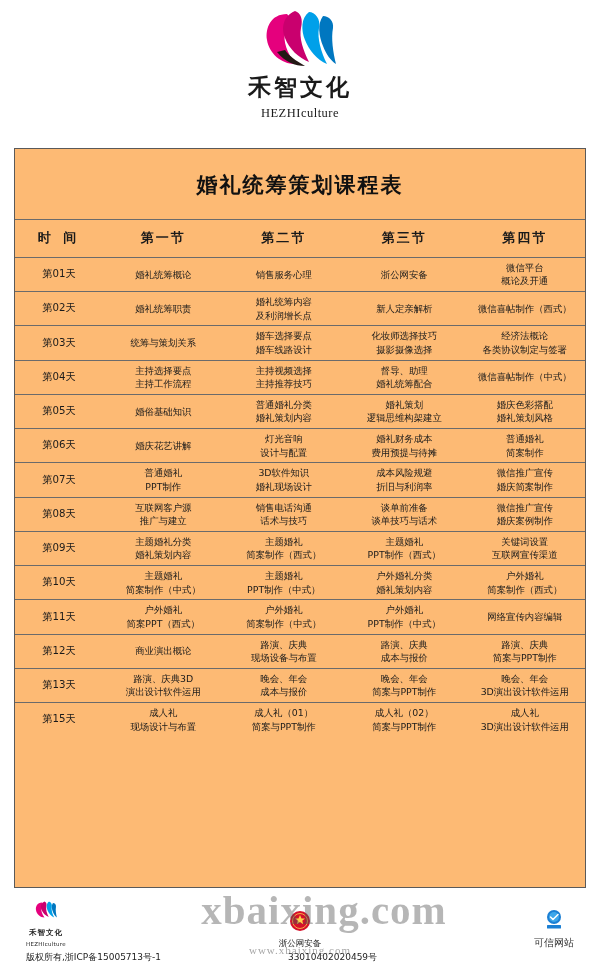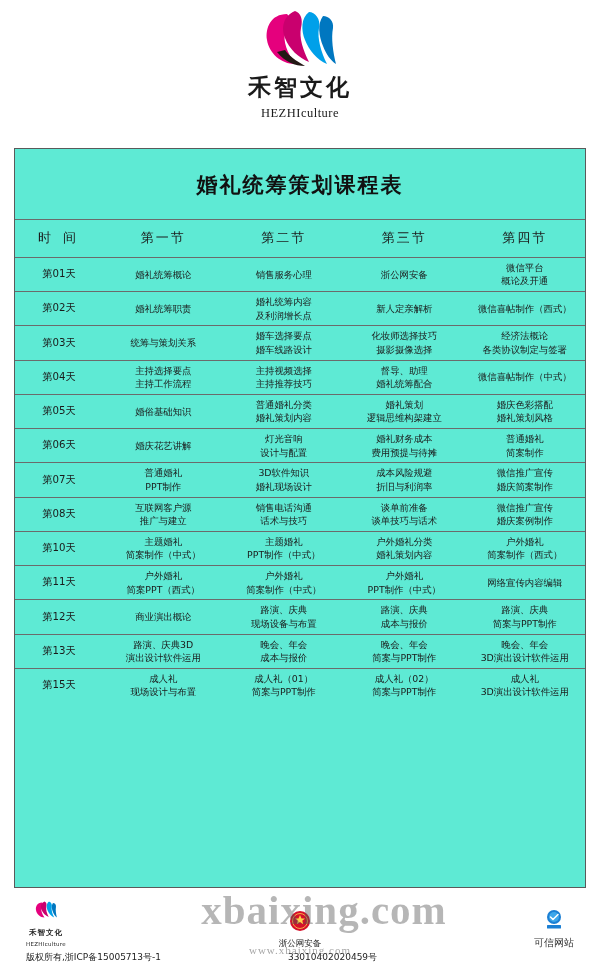--- a/index.html
+++ b/index.html
@@ -52,21 +52,21 @@
 
   
   .frame {
     position: absolute;
     left: 14px;
     top: 148px;
     width: 572px;
     height: 740px;
     border: 1px solid #5a5a5a;
     box-sizing: border-box;
-    background: #5eead4;
+    background: #fdba74;
   }
   .title {
     text-align: center;
     font-size: 21px;
     font-weight: bold;
     letter-spacing: 2px;
     padding: 22px 0 20px 0;
     color: #111;
   }
   table.course {
@@ -79,21 +79,21 @@
     text-align: center;
     vertical-align: middle;
     font-size: 9.4px;
     line-height: 1.45;
     color: #1a1a1a;
     padding: 3px 1px;
     font-weight: normal;
   }
   table.course tr.head th {
     font-size: 13px;
-    font-weight: normal;
+    font-weight: bold;
     letter-spacing: 2px;
     padding: 9px 1px;
   }
   table.course td.daycol,
   table.course th.daycol {
     width: 86px;
   }
   table.course td.daycol {
     font-size: 10.2px;
   }
@@ -332,20 +332,39 @@
               <span class="cell-line">销售电话沟通</span>
               <span class="cell-line">话术与技巧</span>
             </td>
             <td>
               <span class="cell-line">谈单前准备</span>
               <span class="cell-line">谈单技巧与话术</span>
             </td>
             <td>
               <span class="cell-line">微信推广宣传</span>
               <span class="cell-line">婚庆案例制作</span>
+            </td>
+          </tr>
+          <tr>
+            <td class="daycol">第09天</td>
+            <td>
+              <span class="cell-line">主题婚礼分类</span>
+              <span class="cell-line">婚礼策划内容</span>
+            </td>
+            <td>
+              <span class="cell-line">主题婚礼</span>
+              <span class="cell-line">简案制作（西式）</span>
+            </td>
+            <td>
+              <span class="cell-line">主题婚礼</span>
+              <span class="cell-line">PPT制作（西式）</span>
+            </td>
+            <td>
+              <span class="cell-line">关键词设置</span>
+              <span class="cell-line">互联网宣传渠道</span>
             </td>
           </tr>
           <tr>
             <td class="daycol">第10天</td>
             <td>
               <span class="cell-line">主题婚礼</span>
               <span class="cell-line">简案制作（中式）</span>
             </td>
             <td>
               <span class="cell-line">主题婚礼</span>

